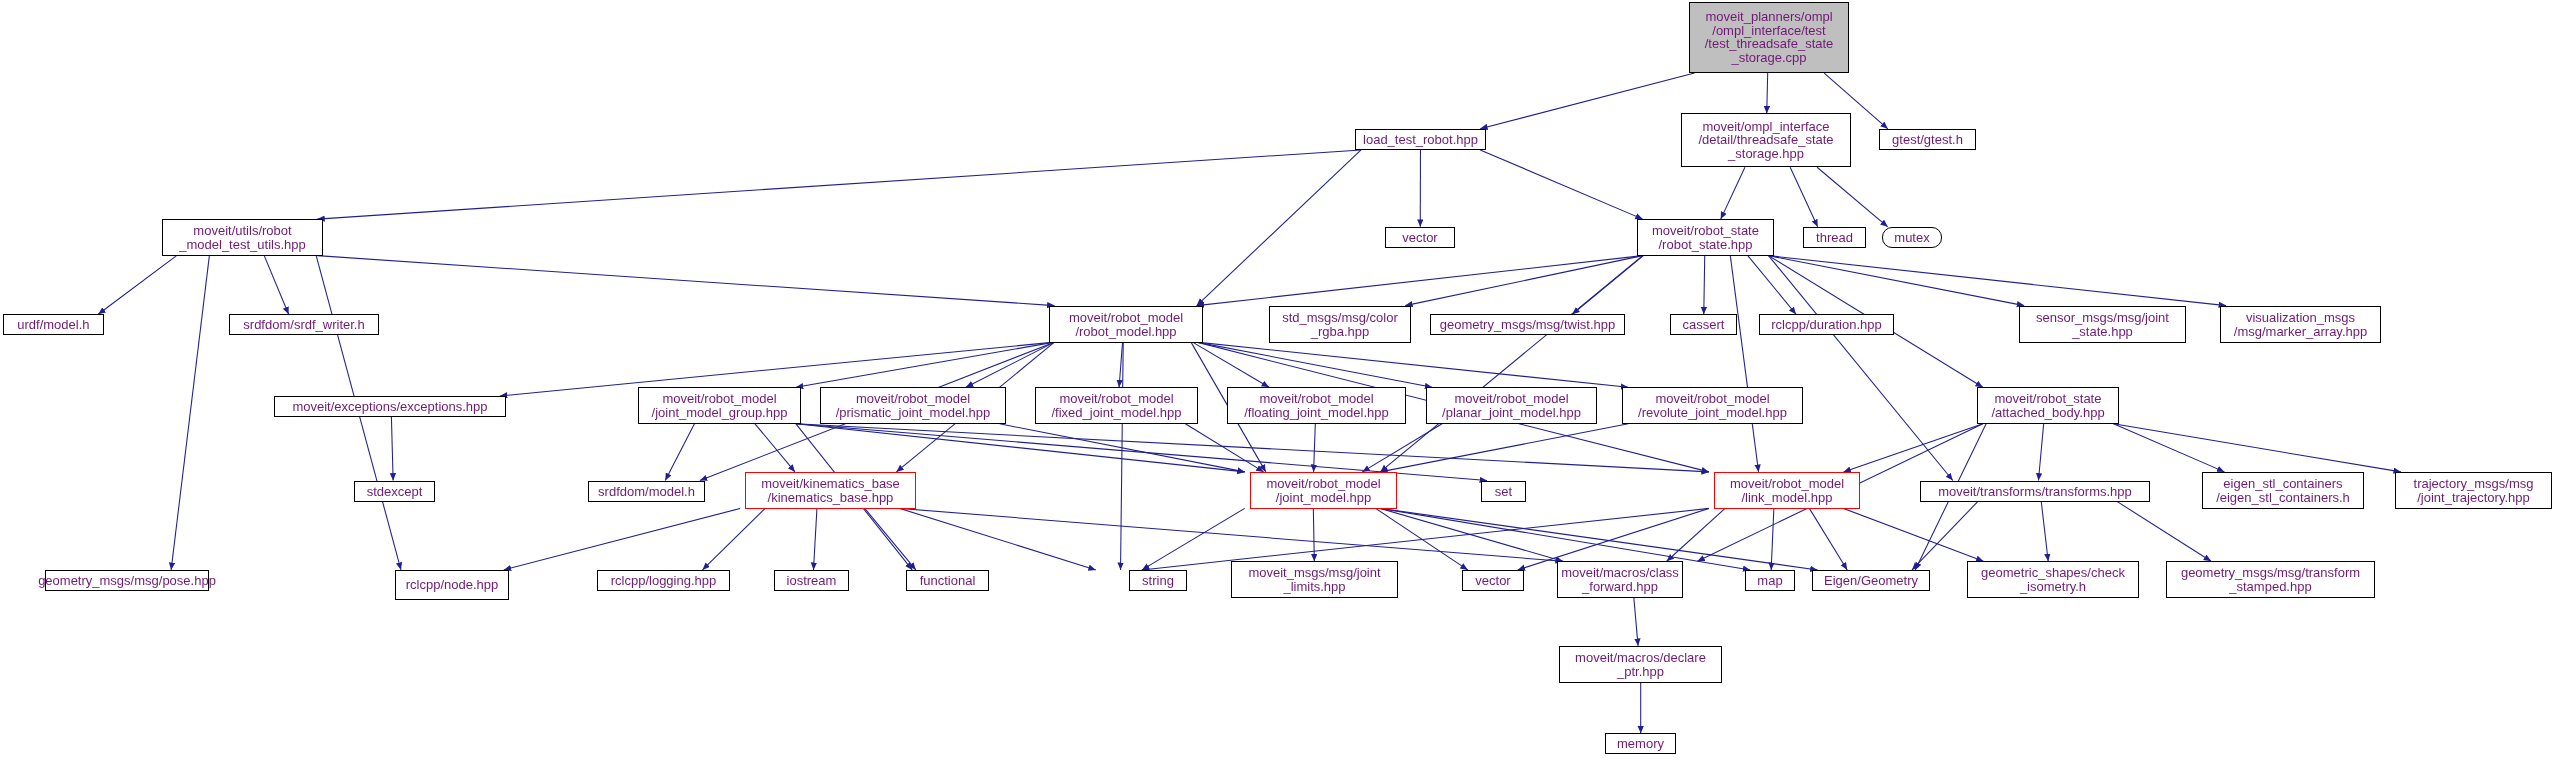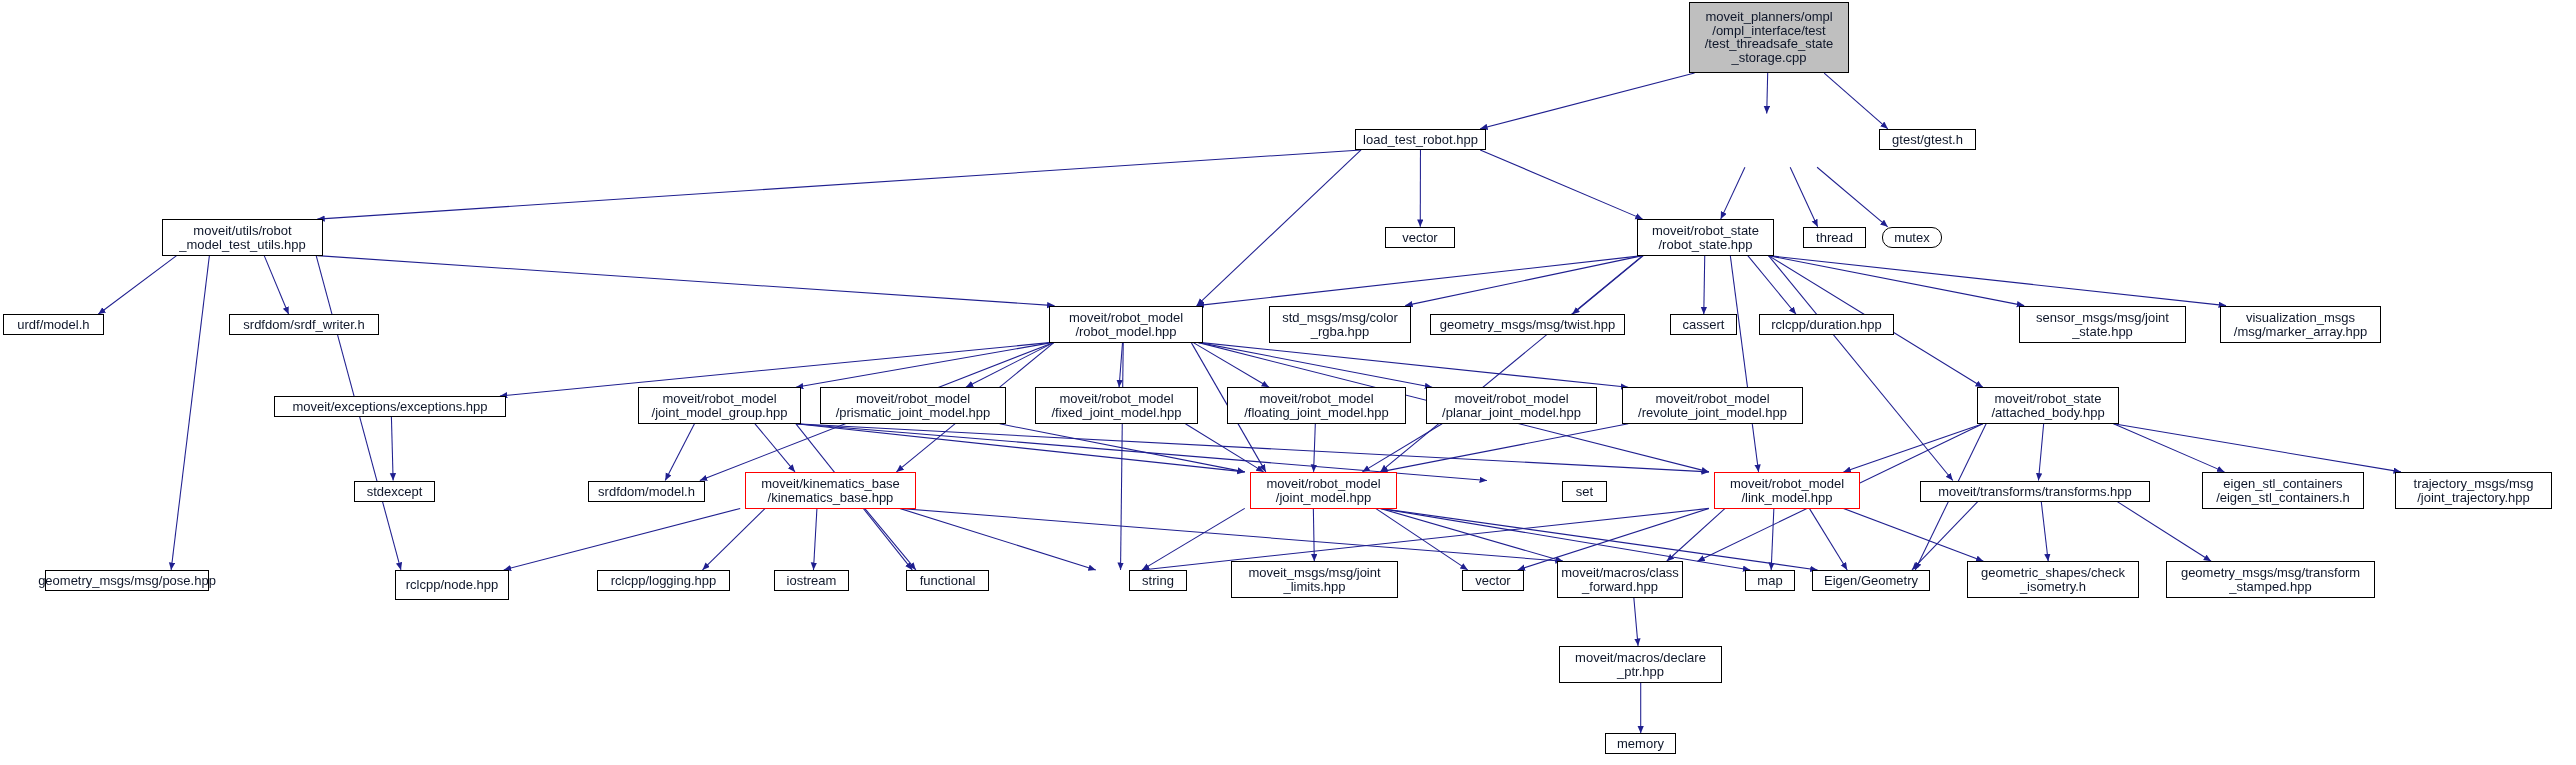--- a/index.html
+++ b/index.html
@@ -21,21 +21,21 @@
     top: 0;
     width: 2576px;
     height: 765px;
     pointer-events: none;
   }
   .node {
     position: absolute;
     box-sizing: border-box;
     border: 1px solid #000000;
     background: #ffffff;
-    color: #0f172a;
+    color: #701a75;
     font-size: 13px;
     line-height: 13.5px;
     text-align: center;
     display: flex;
     align-items: center;
     justify-content: center;
     white-space: pre-line;
     padding: 1px 1.9px;
   }
   .node.root {
@@ -137,20 +137,23 @@
         <path d="M2202.9,522 Q2251.7,553 2300.5,584" marker-end="url(#arrow)"></path>
         <path d="M1699.85,622 Q1702.05,647 1704.25,672" marker-end="url(#arrow)"></path>
         <path d="M1707,710 Q1707,736.5 1707,763" marker-end="url(#arrow)"></path>
       </g>
   </svg>
 <div class="node root" style="left: 1689px; top: 1.9px; width: 160px; height: 71px;">moveit_planners/ompl
 /ompl_interface/test
 /test_threadsafe_state
 _storage.cpp</div>
     <div class="node" style="left: 1355px; top: 129px; width: 131px; height: 21px;">load_test_robot.hpp</div>
+    <div class="node" style="left: 1681px; top: 113px; width: 170px; height: 54px;">moveit/ompl_interface
+/detail/threadsafe_state
+_storage.hpp</div>
     <div class="node" style="left: 1879px; top: 129px; width: 97px; height: 21px;">gtest/gtest.h</div>
     <div class="node" style="left: 1385px; top: 227px; width: 70px; height: 21px;">vector</div>
     <div class="node" style="left: 1637px; top: 219px; width: 137px; height: 37px;">moveit/robot_state
 /robot_state.hpp</div>
     <div class="node" style="left: 1803px; top: 227px; width: 63px; height: 21px;">thread</div>
     <div class="node" style="left: 1882px; top: 227px; width: 60px; height: 21px; border-radius: 10px;">mutex</div>
     <div class="node" style="left: 162px; top: 219px; width: 161px; height: 37px;">moveit/utils/robot
 _model_test_utils.hpp</div>
     <div class="node" style="left: 2.9px; top: 314px; width: 101px; height: 21px;">urdf/model.h</div>
     <div class="node" style="left: 229px; top: 314px; width: 150px; height: 21px;">srdfdom/srdf_writer.h</div>
@@ -179,21 +182,21 @@
     <div class="node" style="left: 1622px; top: 387px; width: 181px; height: 37px;">moveit/robot_model
 /revolute_joint_model.hpp</div>
     <div class="node" style="left: 1977px; top: 387px; width: 142px; height: 37px;">moveit/robot_state
 /attached_body.hpp</div>
     <div class="node" style="left: 354px; top: 481px; width: 81px; height: 21px;">stdexcept</div>
     <div class="node" style="left: 588px; top: 481px; width: 117px; height: 21px;">srdfdom/model.h</div>
     <div class="node red" style="left: 734px; top: 472px; width: 171px; height: 37px;">moveit/kinematics_base
 /kinematics_base.hpp</div>
     <div class="node red" style="left: 1239px; top: 472px; width: 147px; height: 37px;">moveit/robot_model
 /joint_model.hpp</div>
-    <div class="node" style="left: 1562px; top: 481px; width: 45px; height: 21px;">set</div>
+    <div class="node" style="left: 1481px; top: 481px; width: 45px; height: 21px;">set</div>
     <div class="node red" style="left: 1703px; top: 472px; width: 146px; height: 37px;">moveit/robot_model
 /link_model.hpp</div>
     <div class="node" style="left: 1920px; top: 481px; width: 230px; height: 21px;">moveit/transforms/transforms.hpp</div>
     <div class="node" style="left: 2202px; top: 472px; width: 162px; height: 37px;">eigen_stl_containers
 /eigen_stl_containers.h</div>
     <div class="node" style="left: 2395px; top: 472px; width: 157px; height: 37px;">trajectory_msgs/msg
 /joint_trajectory.hpp</div>
     <div class="node" style="left: 45px; top: 570px; width: 164px; height: 21px;">geometry_msgs/msg/pose.hpp</div>
     <div class="node" style="left: 395px; top: 570px; width: 114px; height: 30px;">rclcpp/node.hpp</div>
     <div class="node" style="left: 597px; top: 570px; width: 133px; height: 21px;">rclcpp/logging.hpp</div>

